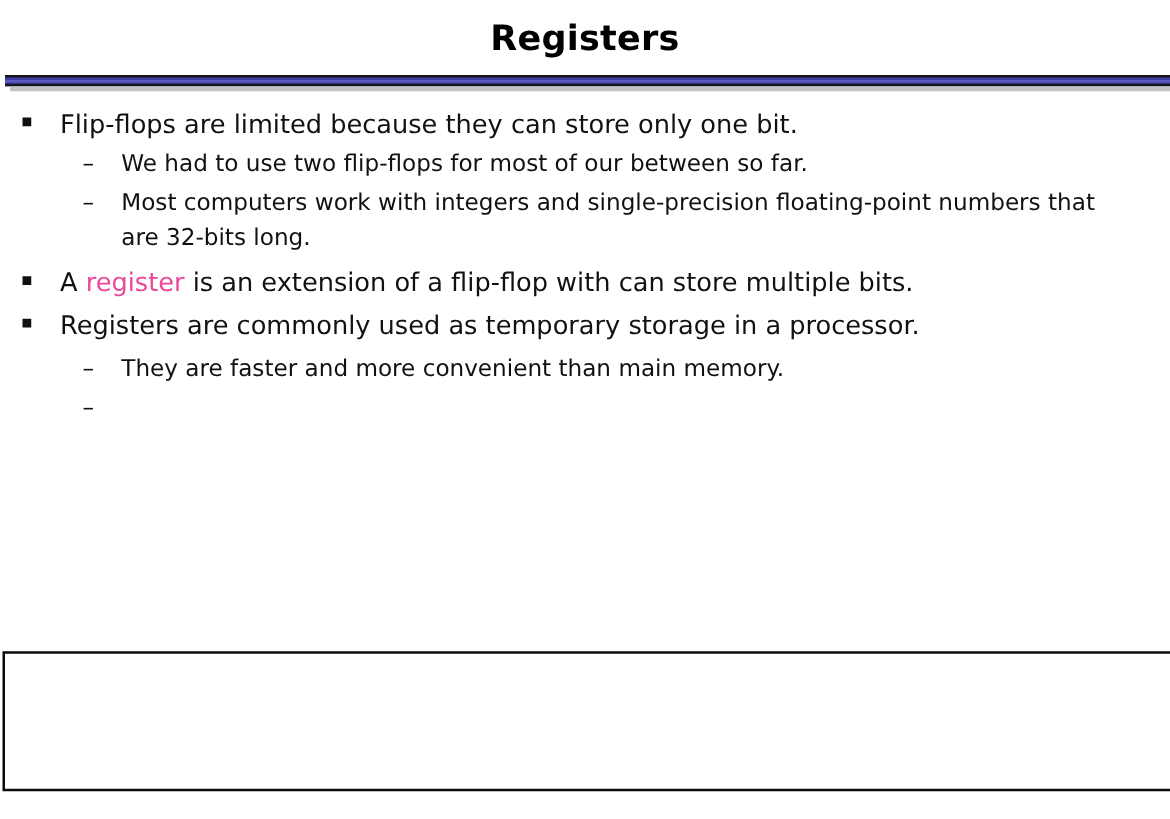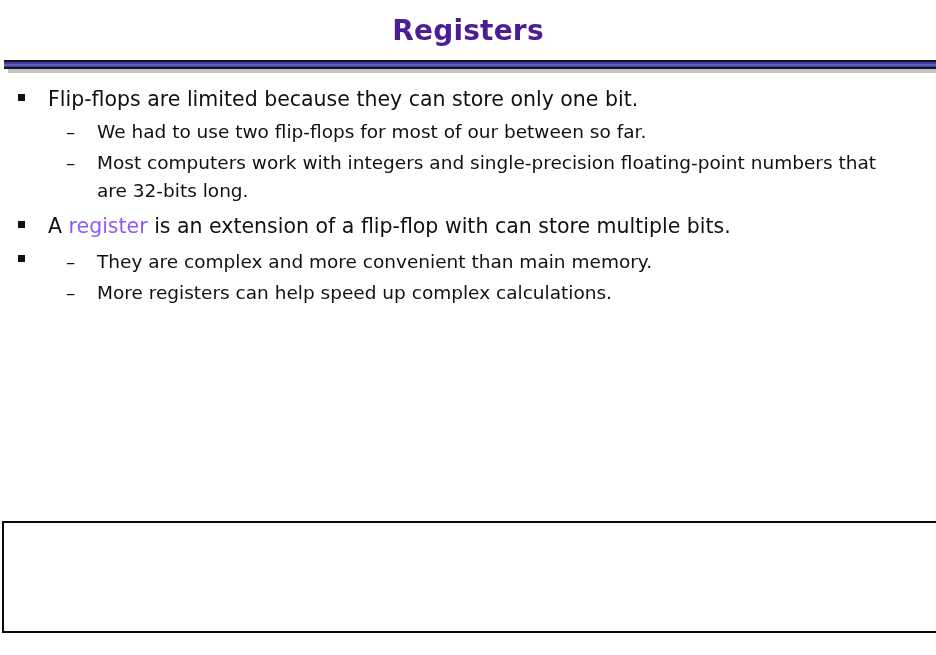--- a/index.html
+++ b/index.html
@@ -18,21 +18,21 @@
 
   
   .slide-title {
     position: absolute;
     top: 14px;
     left: 0;
     width: 936px;
     text-align: center;
     font-size: 28px;
     font-weight: bold;
-    color: #4c1d95;
+    color: #000000;
     letter-spacing: 0.2px;
     line-height: 34px;
   }
 
   
   .title-rule {
     position: absolute;
     top: 60px;
     left: 4px;
     width: 932px;
@@ -108,21 +108,21 @@
     left: 66px;
     top: 0px;
     font-size: 18.5px;
     line-height: 28px;
     color: #111111;
   }
 
   .spacer-2 { height: 3px; }
   .spacer-1 { height: 6px; }
 
-  .hl-red { color: #8b5cf6; }
+  .hl-red { color: #ec4899; }
 
   
   .bottom-box {
     position: absolute;
     left: 2px;
     top: 521px;
     width: 940px;
     height: 112px;
     box-sizing: border-box;
     border: 2px solid #0a0a0a;
@@ -158,32 +158,32 @@
 
   <div class="spacer-2"></div>
 
   <div class="bullet-row lvl1">
     <span class="marker"></span>
     <span>A </span><span class="hl-red">register</span><span> is an extension of a flip-flop with can store multiple bits.</span>
   </div>
 
   <div class="bullet-row lvl1">
     <span class="marker"></span>
+    <span>Registers are commonly used as temporary storage in a processor.</span>
   </div>
 
   <div class="spacer-2"></div>
 
   <div class="bullet-row lvl2">
     <span class="marker">–</span>
-    <span>They are complex and more convenient than main memory.</span>
+    <span>They are faster and more convenient than main memory.</span>
   </div>
 
   <div class="bullet-row lvl2">
     <span class="marker">–</span>
-    <span>More registers can help speed up complex calculations.</span>
   </div>
 
   <div class="spacer-1"></div>
 
 
 </div>
 
 <div class="bottom-box"></div>
 
 </body></html>

